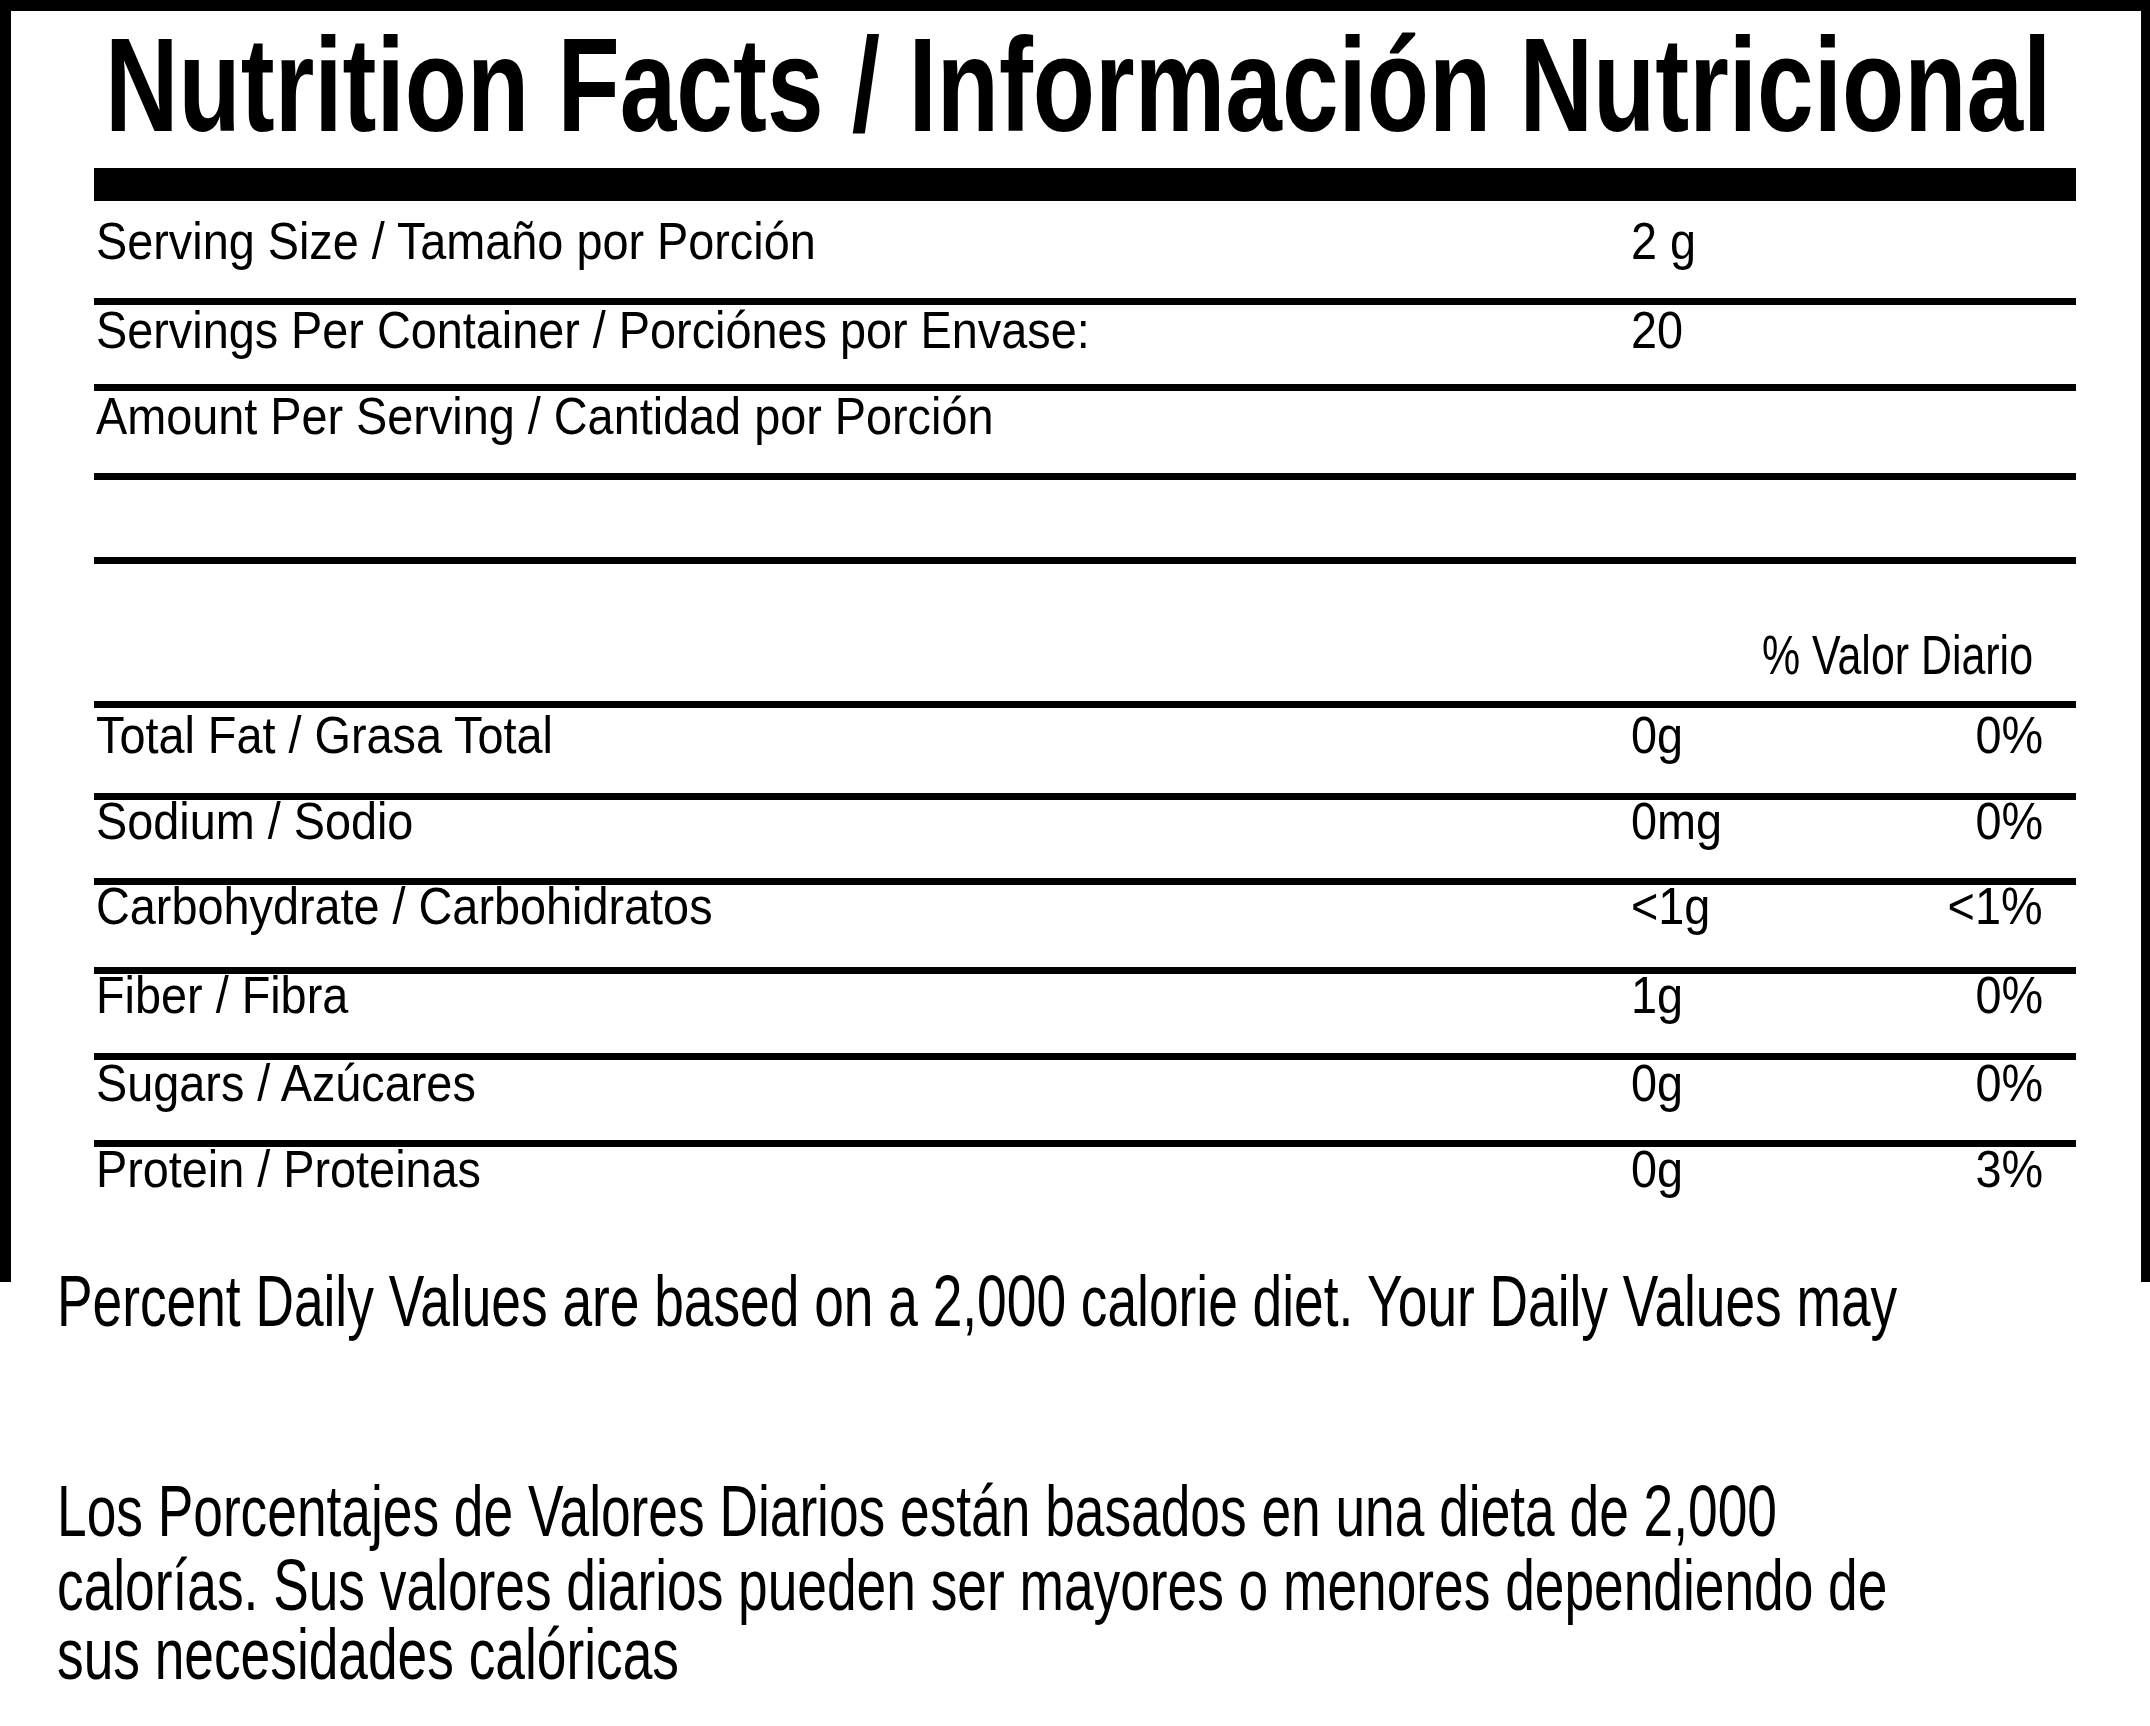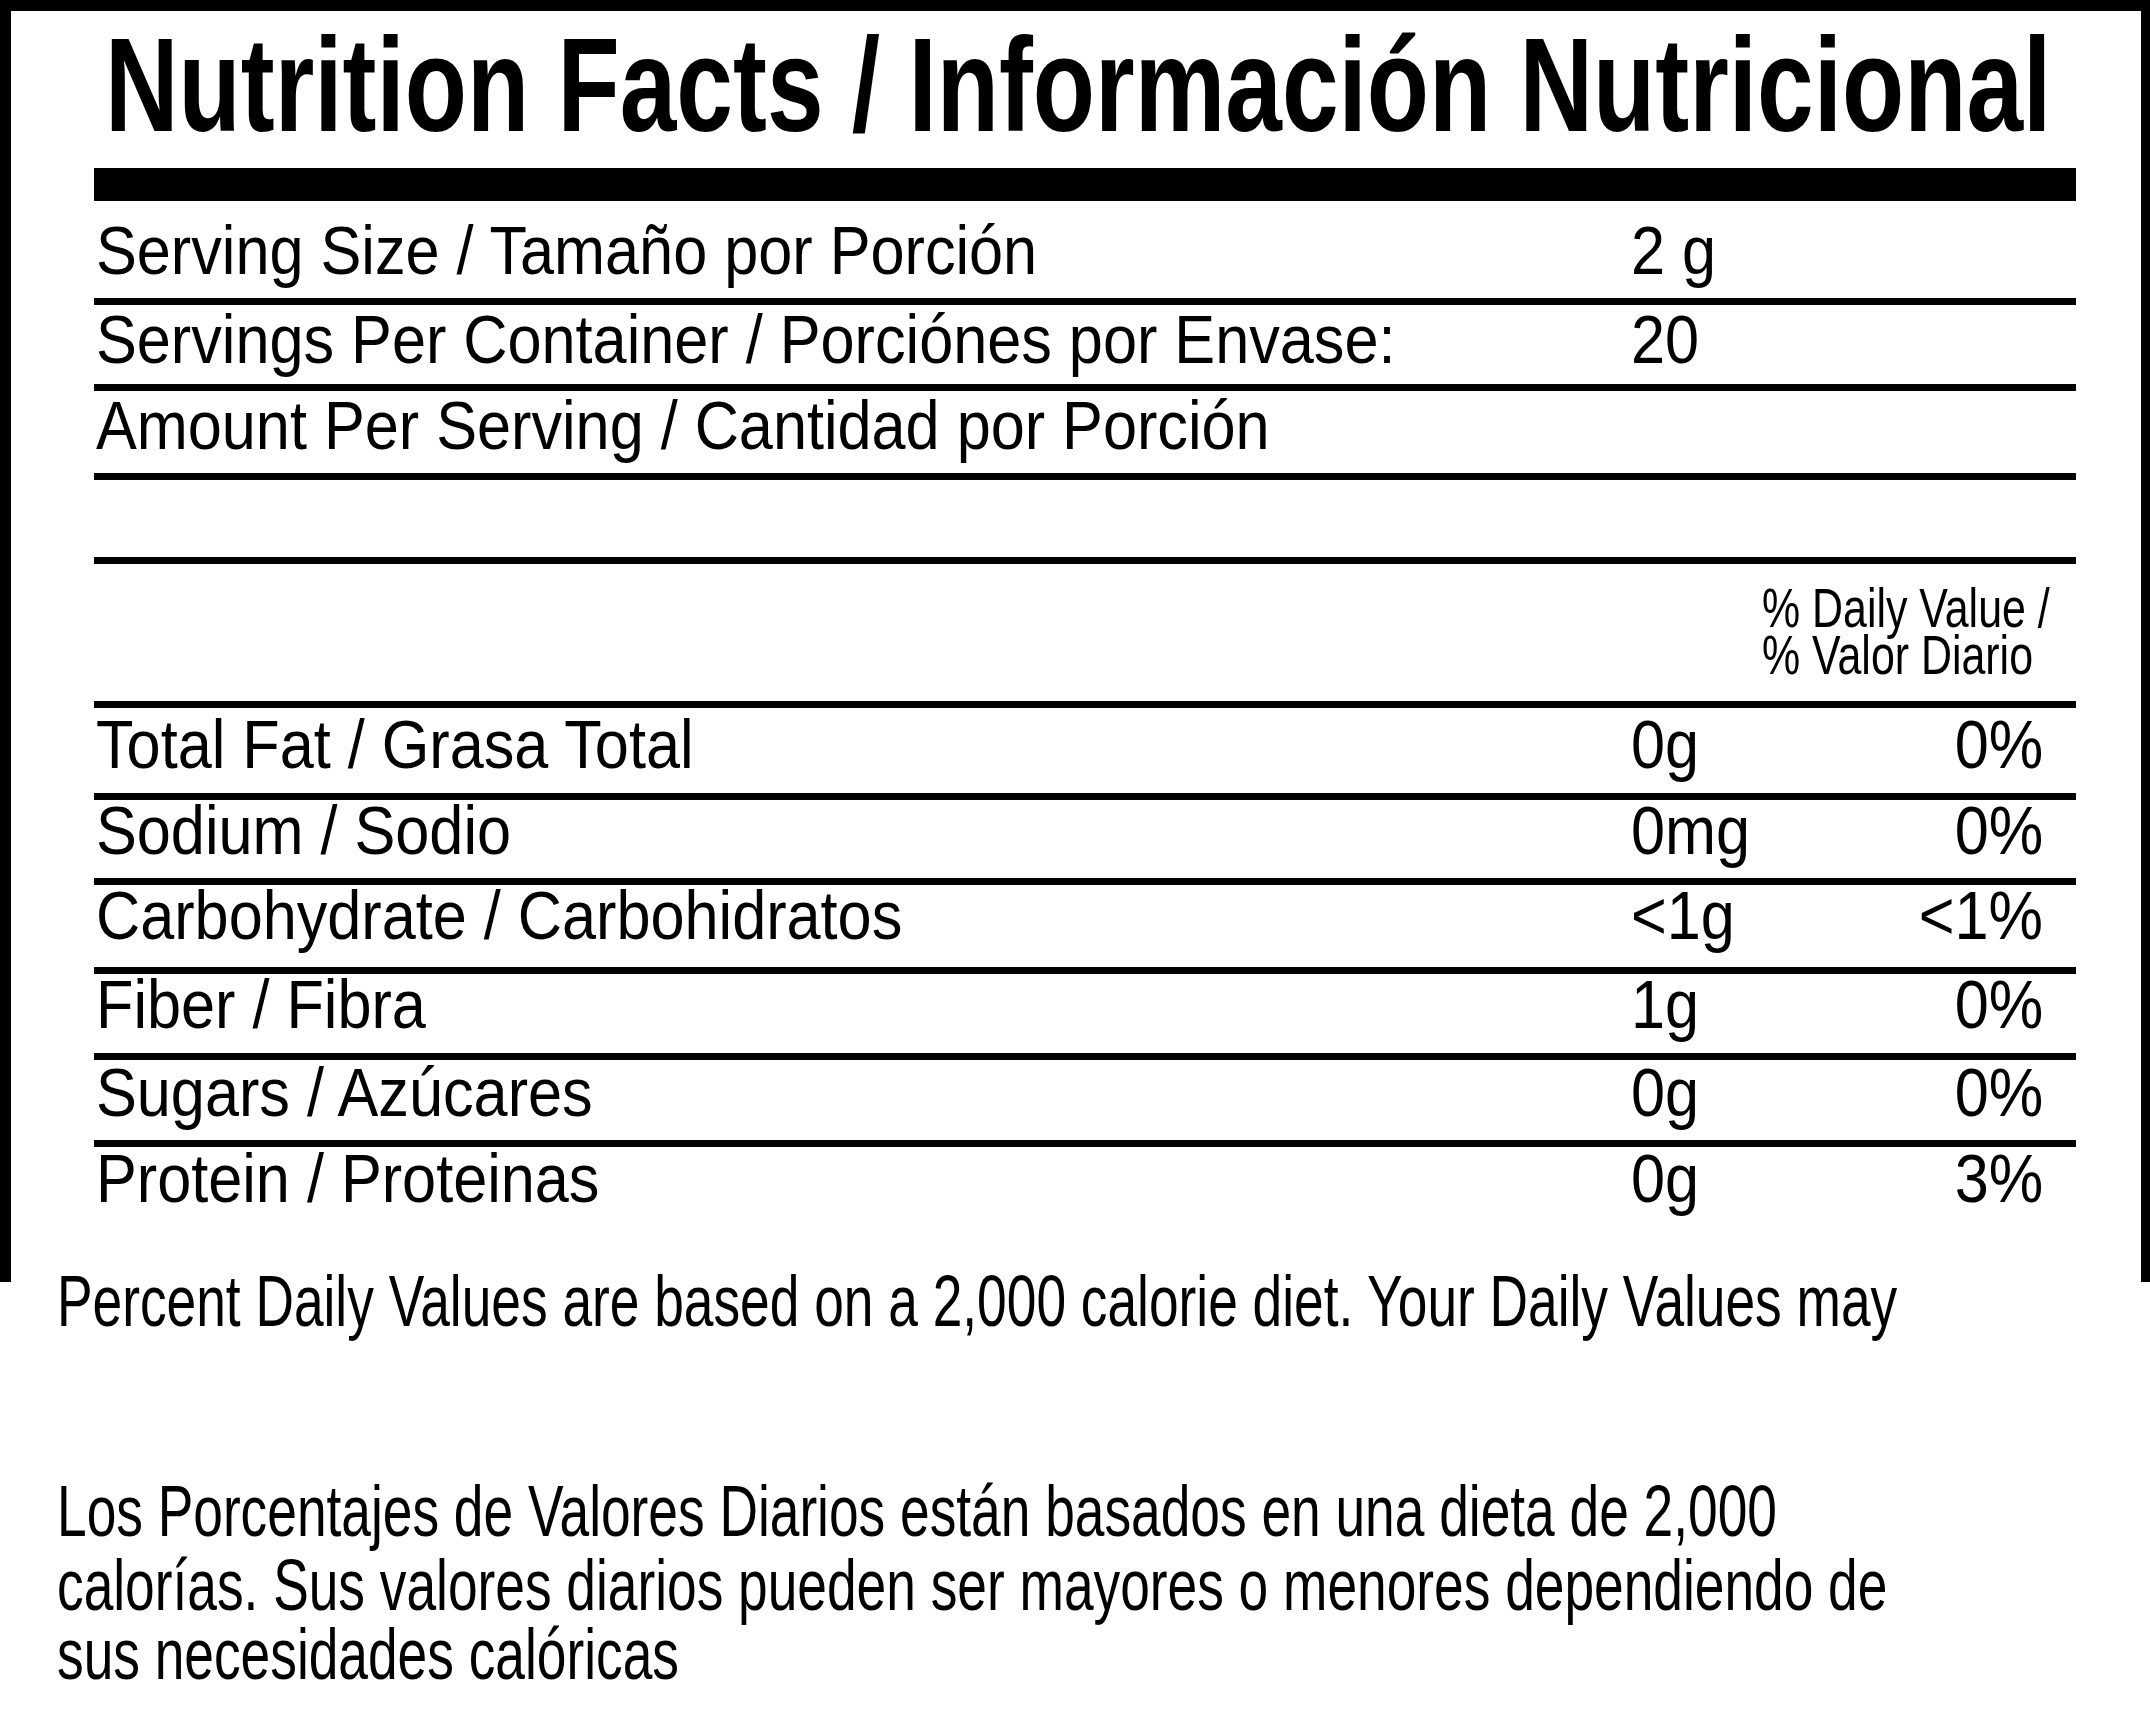--- a/index.html
+++ b/index.html
@@ -11,21 +11,21 @@
   }
   .page{position:relative;width:2151px;height:1282px;background:#000;}
   .inner{position:absolute;left:10.8px;top:10.8px;width:2130px;height:1695px;background:#fff;}
 
   .title{position:absolute;left:105px;top:18px;font-size:134px;font-weight:bold;line-height:1.0;white-space:nowrap;}
   .title .sx{display:inline-block;transform:scaleX(0.76);transform-origin:left top;white-space:nowrap;}
 
   .bar{position:absolute;left:94px;top:168px;width:1982px;height:33px;background:#000;}
   .rule{position:absolute;left:94px;width:1982px;height:7.2px;background:#000;}
 
-  .row{position:absolute;left:0;top:0;width:2151px;height:96px;font-size:68px;line-height:1.1;}
+  .row{position:absolute;left:0;top:0;width:2151px;height:96px;font-size:52px;line-height:1.1;}
   .cell{position:absolute;top:0;white-space:nowrap;display:inline-block;}
   .lbl{left:96px;transform:scaleX(0.90);transform-origin:left top;}
   .amt{left:1631px;transform:scaleX(0.90);transform-origin:left top;}
   .pct{right:108px;transform:scaleX(0.90);transform-origin:right top;}
 
   .dvh{position:absolute;left:1762px;font-size:55px;line-height:1.1;white-space:nowrap;}
   .dvh .sx{display:inline-block;transform:scaleX(0.78);transform-origin:left top;white-space:nowrap;}
 
   .fnline{position:absolute;left:57px;font-size:72px;line-height:1.1;white-space:nowrap;}
   .fnline .sx{display:inline-block;transform:scaleX(0.74);transform-origin:left top;white-space:nowrap;}
@@ -54,23 +54,20 @@
   </div>
   <div class="rule" style="top:384px"></div>
 
   <div class="row" style="top:388px">
     <span class="cell lbl">Amount Per Serving / Cantidad por Porción</span>
   </div>
   <div class="rule" style="top:473px"></div>
 
   <div class="rule" style="top:557px"></div>
 
-  <div class="dvh" style="top:578px">
-    <span class="sx">% Daily Value /</span>
-  </div>
   <div class="dvh" style="top:625px">
     <span class="sx">% Valor Diario</span>
   </div>
   <div class="rule" style="top:701px"></div>
 
   <div class="row" style="top:707px">
     <span class="cell lbl">Total Fat / Grasa Total</span>
     <span class="cell amt">0g</span>
     <span class="cell pct">0%</span>
   </div>

